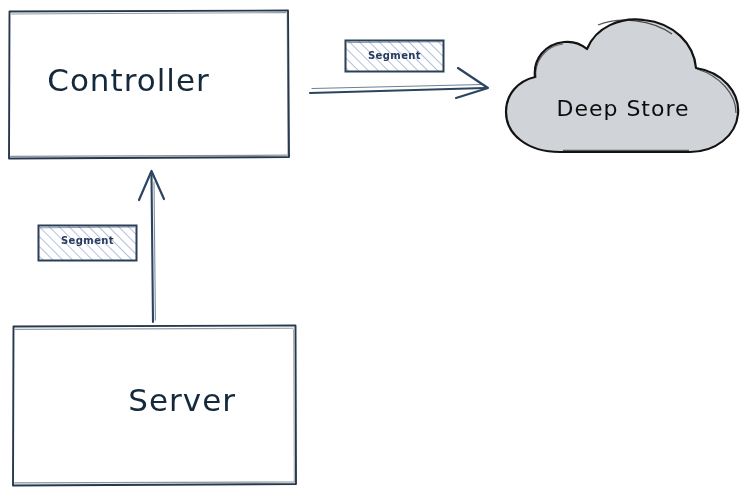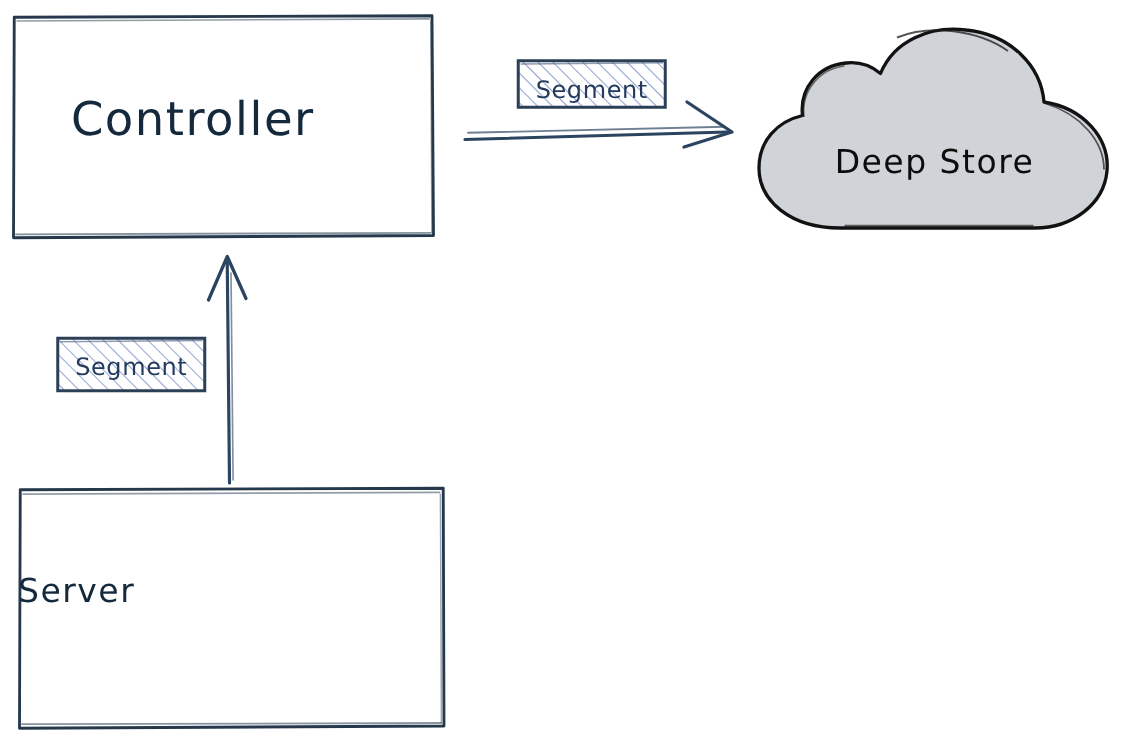--- a/index.html
+++ b/index.html
@@ -34,39 +34,40 @@
     top: 62px;
     width: 241px;
     text-align: center;
     font-size: 31px;
     color: #15293c;
   }
   #server-label {
     left: 12px;
     top: 382px;
     width: 224px;
-    text-align: left;
-    font-size: 22px;
+    text-align: right;
+    font-size: 31px;
     color: #15293c;
   }
   #deepstore-label {
     left: 505px;
     top: 96px;
     width: 236px;
     text-align: center;
     font-size: 22px;
     color: #0c0c0c;
   }
   .segment-label {
     position: absolute;
-    font-size: 16px;
+    font-size: 10px;
     color: #243b5e;
     letter-spacing: 0.4px;
     text-align: center;
     pointer-events: none;
+    font-weight: bold;
   }
   #segment-label-top {
     left: 345px;
     top: 50px;
     width: 99px;
   }
   #segment-label-bottom {
     left: 38px;
     top: 235px;
     width: 99px;

